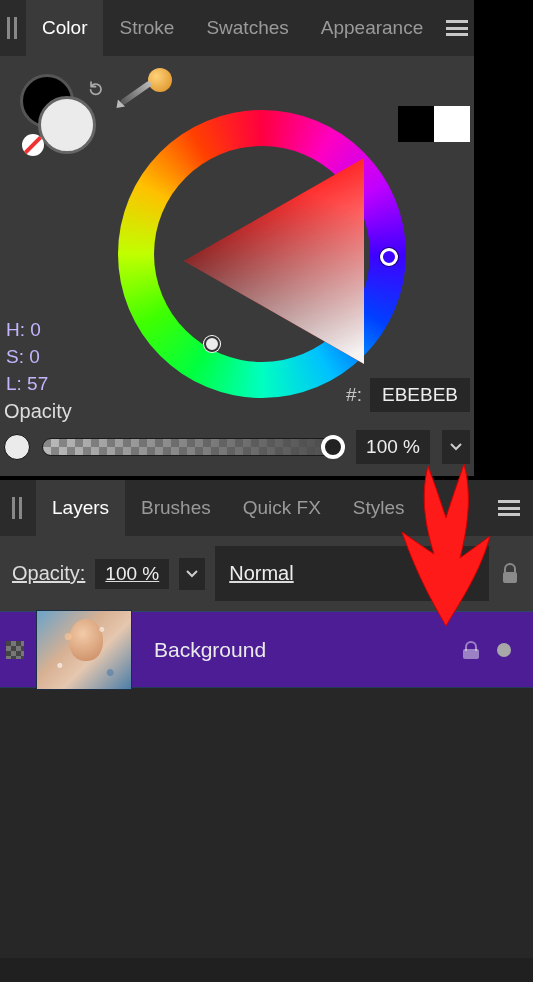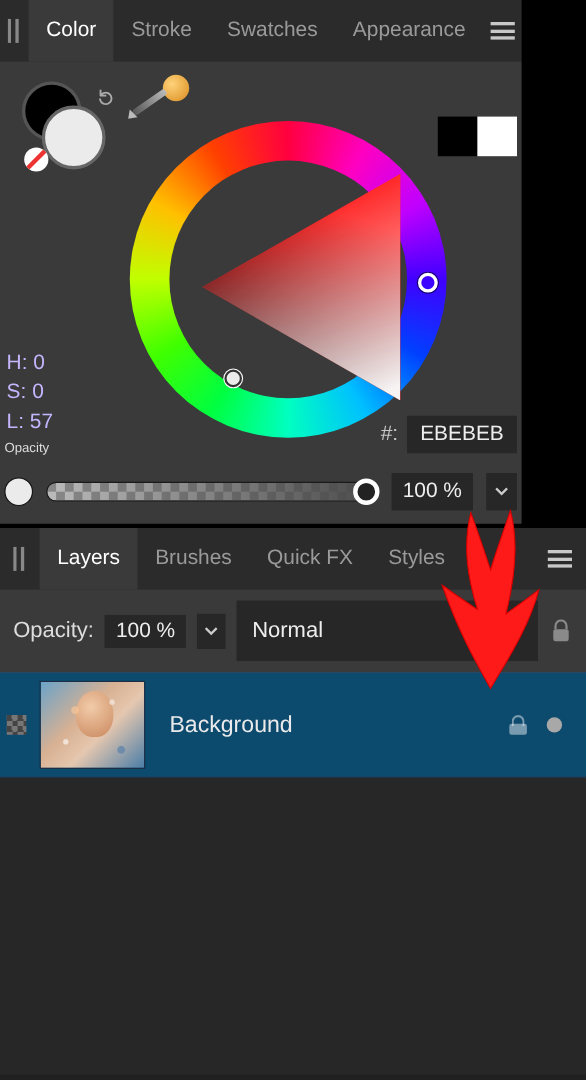--- a/index.html
+++ b/index.html
@@ -37,47 +37,47 @@
   .wheel-wrap { position:absolute; left:118px; top:54px; width:288px; height:288px; }
   .wheel { width:288px; height:288px; border-radius:50%; background: conic-gradient(from 0deg, #ff0040, #ff00c0, #c000ff, #4000ff, #0040ff, #00c0ff, #00ffc0, #00ff40, #40ff00, #c0ff00, #ffc000, #ff4000, #ff0040); position:relative;}
   .wheel-hole { position:absolute; left:36px; top:36px; width:216px; height:216px; border-radius:50%; background:#3a3a3a;}
   .tri { position:absolute; left:66px; top:48px; width:0;height:0; border-top:103px solid transparent; border-bottom:103px solid transparent; border-right:180px solid #ff2a2a; filter: blur(0.3px);}
   .tri-overlay1 { position:absolute; left:66px; top:48px; width:0;height:0; border-top:103px solid transparent; border-bottom:103px solid transparent; border-right:180px solid rgba(0,0,0,0.85); mix-blend-mode:multiply; -webkit-mask:linear-gradient(200deg, transparent 20%, #000 90%); mask:linear-gradient(200deg, transparent 20%, #000 90%);}
   .tri-overlay2 { position:absolute; left:66px; top:48px; width:0;height:0; border-top:103px solid transparent; border-bottom:103px solid transparent; border-right:180px solid #fff; mix-blend-mode:screen; -webkit-mask:linear-gradient(155deg, transparent 30%, #fff 95%); mask:linear-gradient(155deg, transparent 30%, #fff 95%); opacity:0.95;}
   .hue-handle { position:absolute; right:8px; top:138px; width:18px;height:18px;border:3px solid #fff; border-radius:50%; box-shadow:0 0 0 1px rgba(0,0,0,0.6);}
   .sv-handle { position:absolute; left:86px; top:226px; width:16px;height:16px; background:#ebebeb; border:2px solid #333; border-radius:50%; box-shadow:0 0 0 1px #fff;}
   
   .hsl-readout { position:absolute; left:6px; top:260px; font-size:19px; line-height:27px; color:#c4b5fd;}
-  .opacity-label { position:absolute; left:4px; top:344px; font-size:12px; color:#ddd;}
+  .opacity-label { position:absolute; left:4px; top:344px; font-size:20px; color:#ddd;}
   .hex-area { position:absolute; right:4px; top:322px; display:flex; align-items:center; gap:8px; font-size:19px;}
   .hex-box { background:#272727; padding:6px 12px; color:#eee; font-size:19px; min-width:92px; text-align:center;}
   
   .op-row { position:absolute; left:4px; top:374px; right:4px; display:flex; align-items:center; gap:12px;}
   .op-preview { width:26px; height:26px; border-radius:50%; background:#ebebeb; border:1px solid #111;}
   .op-track { flex:1; height:18px; border-radius:9px; position:relative;
     background:
       linear-gradient(90deg, rgba(235,235,235,0) 0%, #4a4a4a 100%),
       repeating-conic-gradient(#bbb 0 25%, #888 0 50%);
     background-size: 100% 100%, 16px 16px;
     border:1px solid #1a1a1a;
   }
   .op-handle { position:absolute; right:-2px; top:-4px; width:24px;height:24px;border-radius:50%; background:#222; border:4px solid #fff;}
   .op-value { background:#272727; padding:6px 10px; font-size:19px; color:#eee; min-width:74px; text-align:center;}
   .op-caret { width:28px; height:34px; background:#272727; display:flex;align-items:center;justify-content:center; color:#ccc;}
   
   .layers-panel { margin-top: 4px; background:#2b2b2b;}
   .layers-body { background:#3a3a3a; }
-  .lay-opts { display:flex; align-items:center; gap:10px; padding:10px 12px; font-size:20px; color:#ddd;}
+  .lay-opts { display:flex; align-items:center; gap:10px; padding:10px 12px; font-size:20px; color:#ddd;text-decoration:underline;}
   .select-box { background:#272727; padding:4px 10px; font-size:19px; color:#eee;}
   .caret-box { width:26px;height:32px; background:#272727; display:flex;align-items:center;justify-content:center;color:#ccc;}
   .blend-box { flex:1; background:#272727; padding:16px 14px; font-size:20px; color:#eee;}
   .lock-gap { width:22px;height:24px; display:flex;align-items:center;justify-content:center; color:#8a8a8a;}
   
   .layer-list { background:#202020; min-height: 380px;}
-  .layer-row { display:flex; align-items:center; background:#0c4a6e; height:96px; border-top:1px solid #2b4766; border-bottom:1px solid #243b57;}
+  .layer-row { display:flex; align-items:center; background:#4c1d95; height:77px; border-top:1px solid #2b4766; border-bottom:1px solid #243b57;}
   .layer-alpha-checker { width:30px; height:96px; display:flex; align-items:center; justify-content:center;}
   .alpha-sq { width:18px;height:18px; background:
     repeating-conic-gradient(#777 0 25%, #444 0 50%); background-size:10px 10px;}
   .thumb { width:96px; height:80px; margin:0 6px; background:linear-gradient(135deg,#6aa3c9,#d8b193 40%,#e5c7af 60%,#4b7ea8); border:1px solid #1b2e44; position:relative; overflow:hidden;}
   .thumb::before{content:"";position:absolute;left:32px;top:8px;width:34px;height:42px;border-radius:50% 50% 45% 45%;background:radial-gradient(circle at 40% 35%,#f2cba8,#c9885f);} 
   .thumb::after{content:"";position:absolute;left:6px;top:4px;width:84px;height:72px;background:
     radial-gradient(circle at 20% 70%,rgba(255,255,255,0.6) 0 2px,transparent 3px),
     radial-gradient(circle at 70% 20%,rgba(255,255,255,0.5) 0 2px,transparent 3px),
     radial-gradient(circle at 80% 80%,rgba(90,130,170,0.7) 0 3px,transparent 4px),
     radial-gradient(circle at 30% 30%,rgba(255,200,150,0.6) 0 3px,transparent 4px);}

